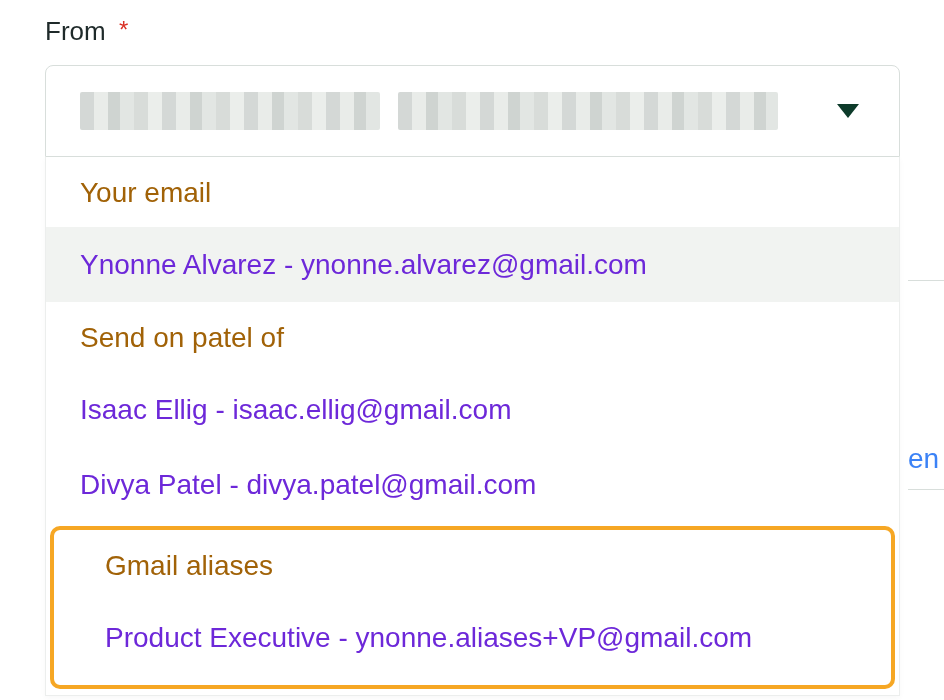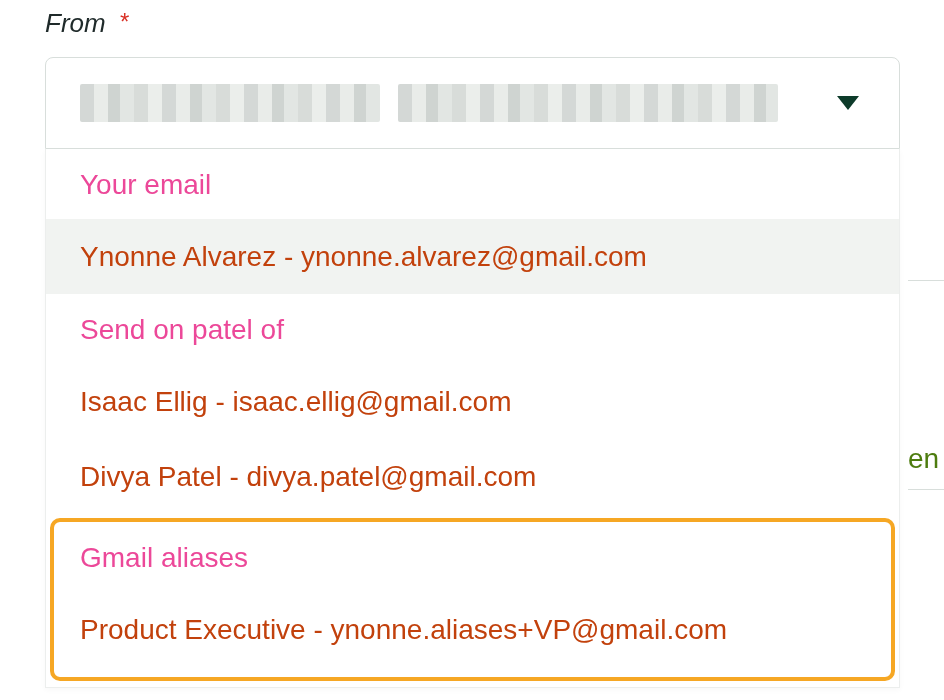--- a/index.html
+++ b/index.html
@@ -14,23 +14,22 @@
   }
   .field {
     position: absolute;
     left: 45px;
     top: 0px;
     width: 855px;
   }
   .label-row {
     font-size: 26px;
     color: #1f2a2a;
-    margin-top: 8px;
+    margin-top: 16px;
     margin-bottom: 18px;
-    font-style: italic;
   }
   .req {
     color: #d93025;
     margin-left: 6px;
     font-size: 24px;
     position: relative;
     top: -2px;
   }
   .select-box {
     border: 1px solid #d8dedb;
@@ -71,52 +70,53 @@
   }
   .dropdown {
     border: 1px solid #eceeed;
     border-top: none;
     width: 100%;
     background: #fff;
     box-shadow: 0 2px 6px rgba(0,0,0,0.03);
   }
   .group-header {
     font-size: 28px;
-    color: #ec4899;
+    color: #a16207;
     padding: 20px 34px 18px;
   }
   .option {
     font-size: 28px;
-    color: #c2410c;
+    color: #6d28d9;
     padding: 20px 34px;
     line-height: 1.25;
   }
   .option.selected {
     background: #f1f3f1;
   }
   .gmail-section {
     border: 4px solid #f6a724;
     border-radius: 10px;
     margin: 4px 4px 6px 4px;
     padding-bottom: 10px;
   }
   .gmail-section .group-header,
   .gmail-section .option {
-    padding-left: 26px;
+    padding-left: 38px;
     padding-right: 30px;
+    margin-left: 13px;
   }
   
   .bg-frag {
     position: absolute;
     right: 0;
     top: 434px;
     width: 36px;
     height: 50px;
     font-size: 28px;
-    color: #4d7c0f;
+    color: #3b82f6;
     display: flex;
     align-items: center;
     overflow: hidden;
   }
   .bg-border {
     position: absolute;
     top: 280px;
     right: 0;
     width: 36px;
     height: 210px;

